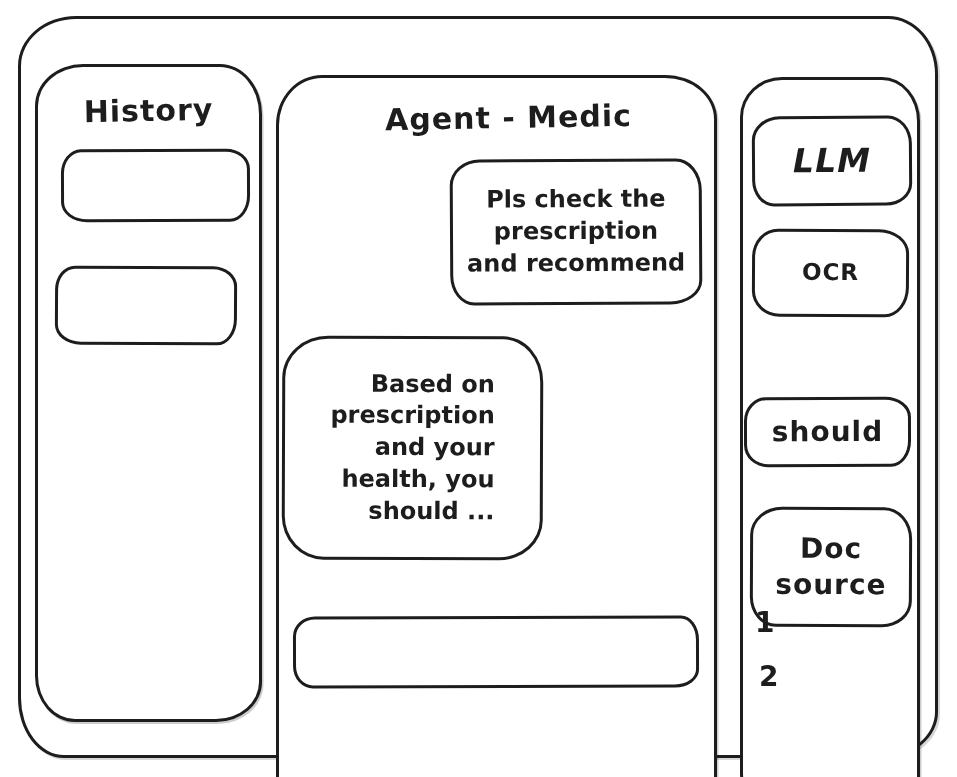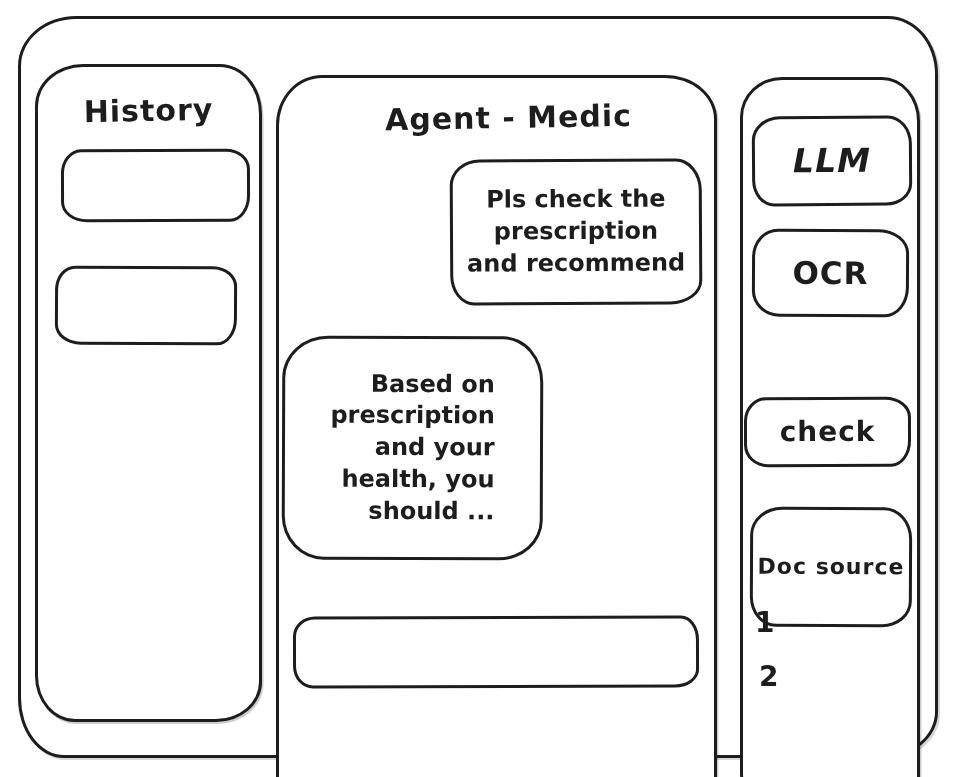--- a/index.html
+++ b/index.html
@@ -126,33 +126,33 @@
     padding: 4px;
   }
   .btn-llm {
     left: 9px; top: 36px; width: 160px; height: 90px;
     font-size: 33px; font-style: italic;
     border-radius: 28px 24px 26px 22px / 24px 28px 22px 26px;
     transform: rotate(-0.4deg);
   }
   .btn-ocr {
     left: 9px; top: 149px; width: 157px; height: 88px;
-    font-size: 31px;
+    font-size: 23px;
     border-radius: 26px 30px 24px 28px / 28px 24px 30px 26px;
     transform: rotate(0.3deg);
   }
   .btn-params {
     left: 1px; top: 317px; width: 167px; height: 70px;
     font-size: 28px;
     border-radius: 22px 26px 20px 24px / 24px 20px 26px 22px;
     transform: rotate(-0.2deg);
   }
   .btn-docsource {
     left: 7px; top: 427px; width: 162px; height: 120px;
-    font-size: 22px;
+    font-size: 28px;
     border-radius: 32px 28px 30px 26px / 28px 32px 26px 30px;
     transform: rotate(0.25deg);
   }
   .doc-num {
     position: absolute;
     font-size: 28px;
     font-weight: 700;
     cursor: pointer;
     user-select: none;
   }
@@ -180,20 +180,20 @@
 prescription
 and your
 health, you
 should ...</div>
       <input class="chat-input" type="text" value="" style="">
     </main>
 
     <aside class="panel tools">
       <button class="tool-btn btn-llm">LLM</button>
       <button class="tool-btn btn-ocr">OCR</button>
-      <button class="tool-btn btn-params">check</button>
+      <button class="tool-btn btn-params">should</button>
       <button class="tool-btn btn-docsource">Doc source</button>
       <div class="doc-num doc-num-1">1</div>
       <div class="doc-num doc-num-2">2</div>
     </aside>
 
   </div>
 </div>
 
 </body></html>

